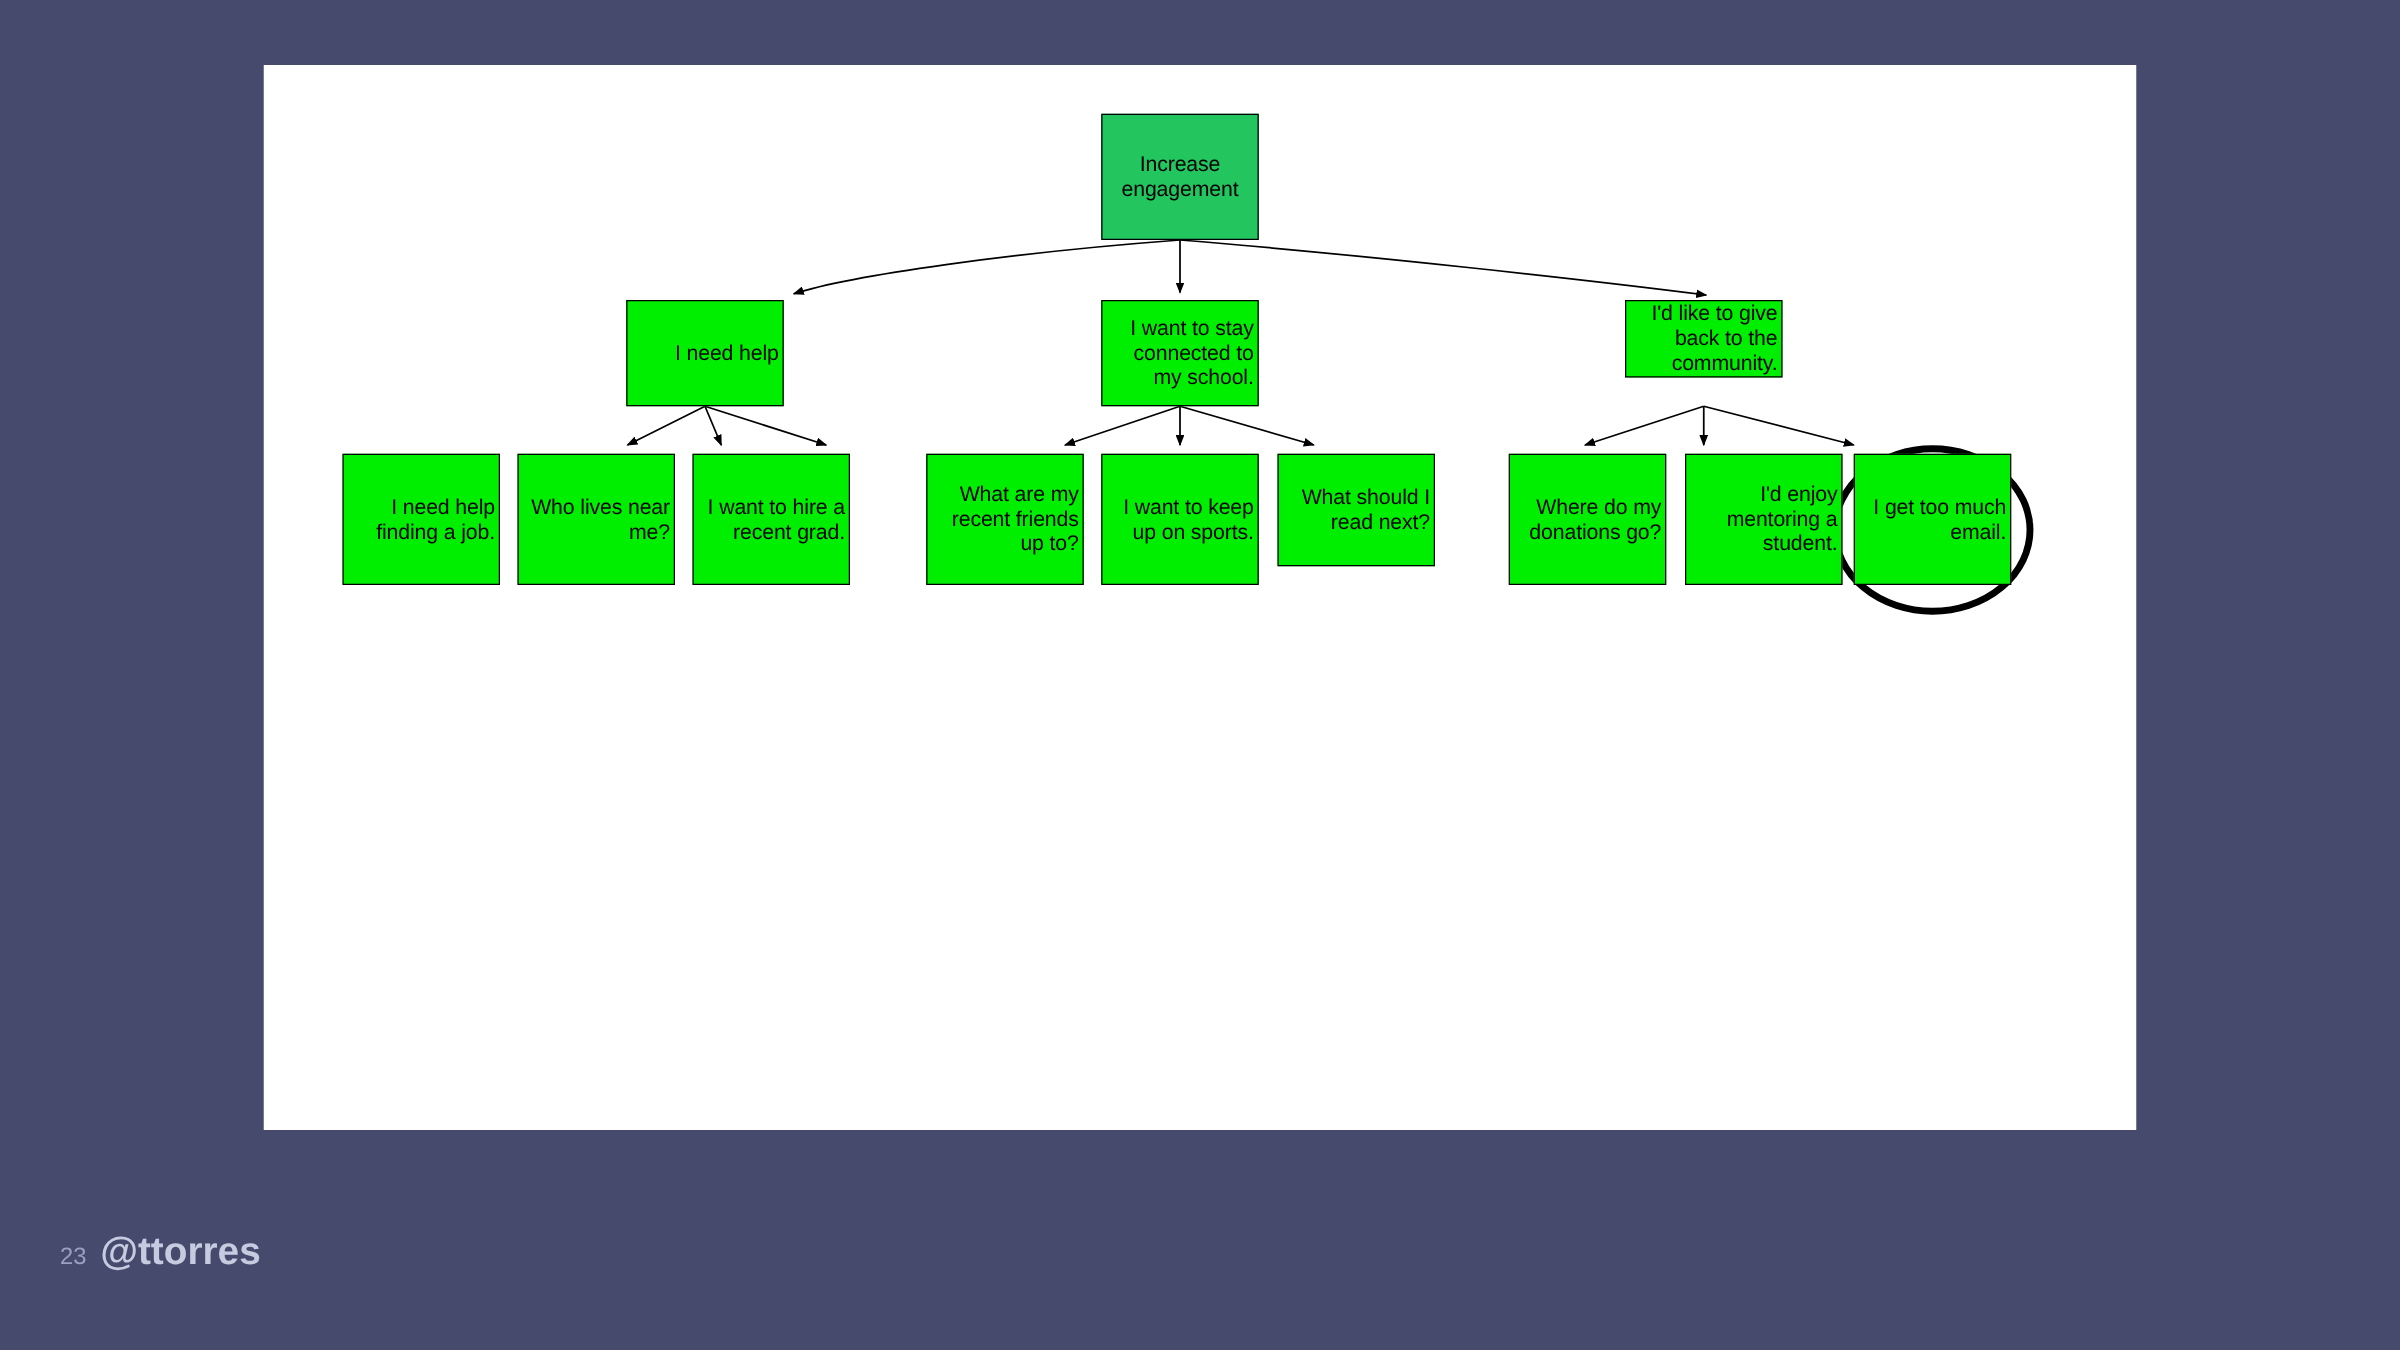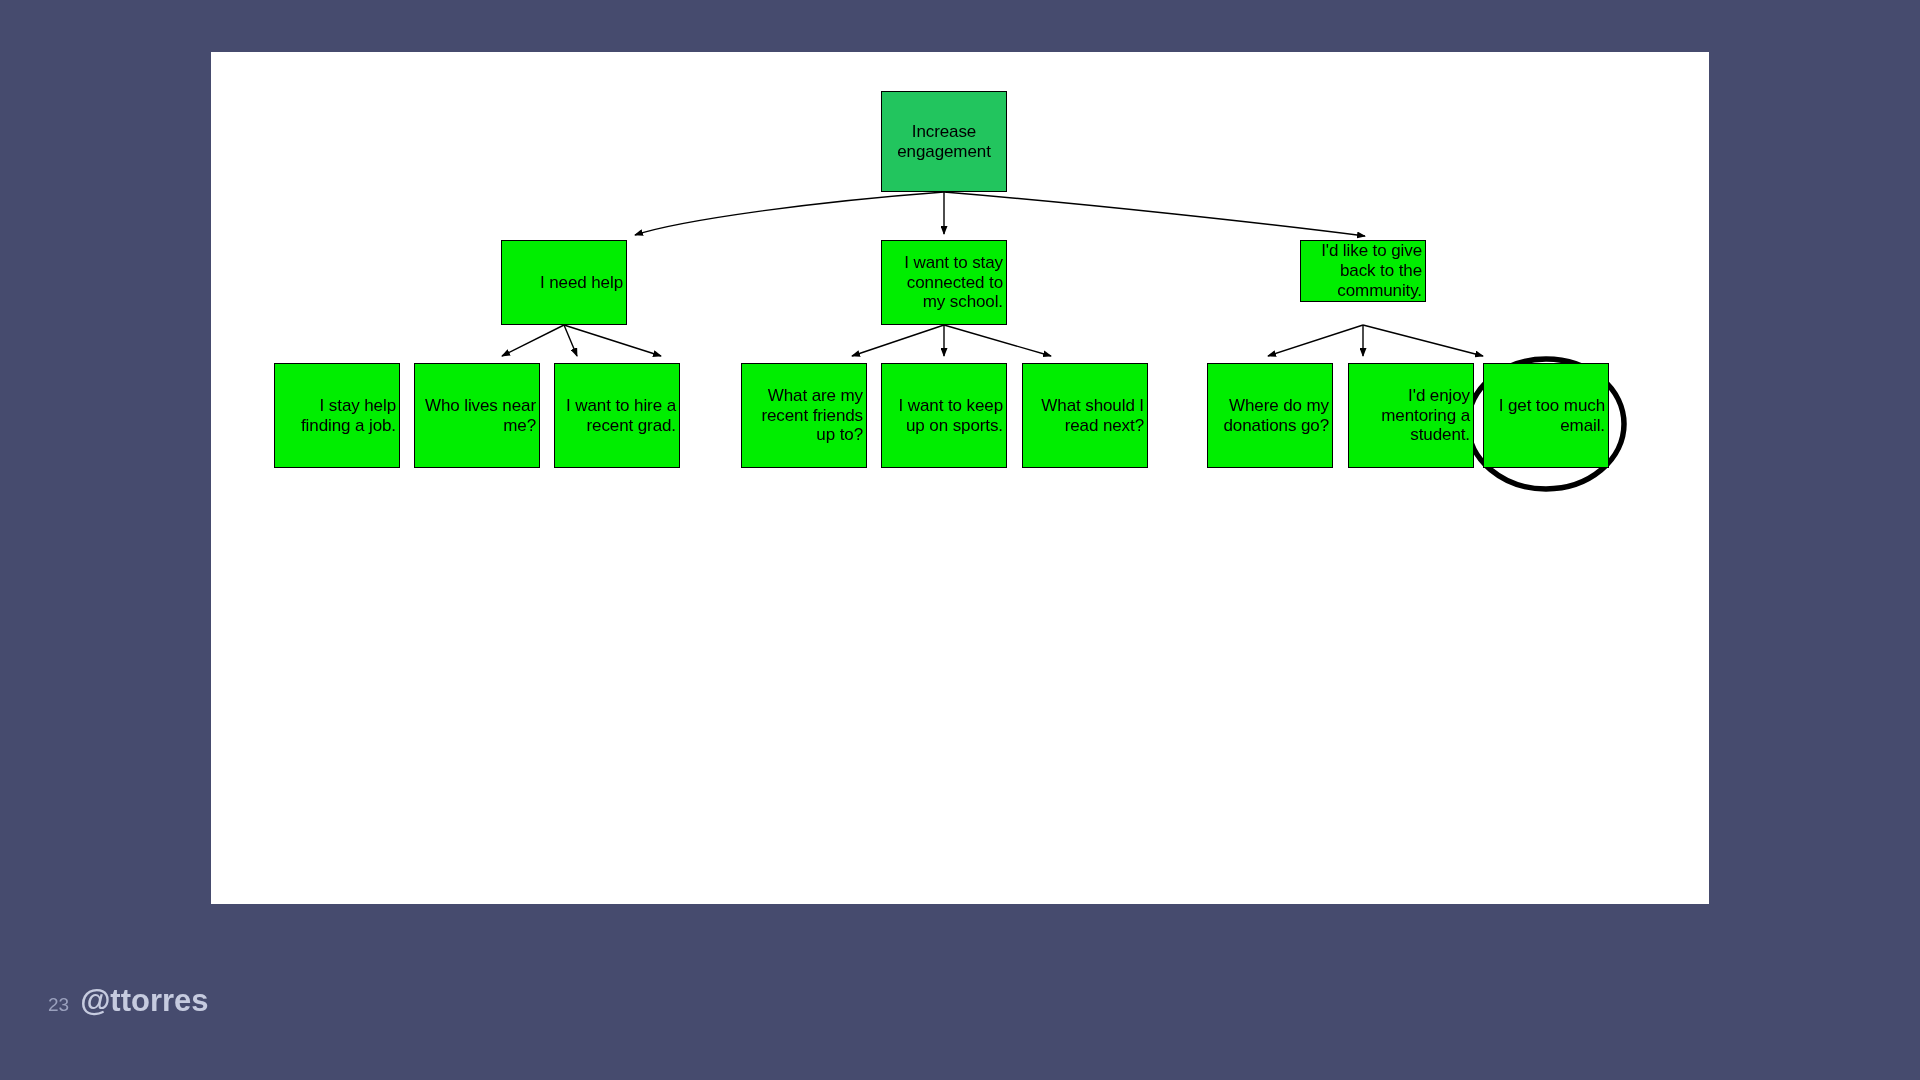--- a/index.html
+++ b/index.html
@@ -130,40 +130,40 @@
 
     <div class="node node-opportunity" style="left:670px; top:188px; width:126px; height:85px;">
       <span>I want to stay connected to my school.</span>
     </div>
 
     <div class="node node-opportunity" style="left:1089px; top:188px; width:126px; height:62px;">
       <span>I'd like to give back to the community.</span>
     </div>
 
     <div class="node node-opportunity" style="left:63px; top:311px; width:126px; height:105px;">
-      <span>I stay help finding a job.</span>
+      <span>I need help finding a job.</span>
     </div>
 
     <div class="node node-opportunity" style="left:203px; top:311px; width:126px; height:105px;">
       <span>Who lives near me?</span>
     </div>
 
     <div class="node node-opportunity" style="left:343px; top:311px; width:126px; height:105px;">
       <span>I want to hire a recent grad.</span>
     </div>
 
     <div class="node node-opportunity" style="left:530px; top:311px; width:126px; height:105px;">
       <span>What are my recent friends up to?</span>
     </div>
 
     <div class="node node-opportunity" style="left:670px; top:311px; width:126px; height:105px;">
       <span>I want to keep up on sports.</span>
     </div>
 
-    <div class="node node-opportunity" style="left:811px; top:311px; width:126px; height:105px;">
+    <div class="node node-opportunity" style="left:811px; top:311px; width:126px; height:90px;">
       <span>What should I read next?</span>
     </div>
 
     <div class="node node-opportunity" style="left:996px; top:311px; width:126px; height:105px;">
       <span>Where do my donations go?</span>
     </div>
 
     <div class="node node-opportunity" style="left:1137px; top:311px; width:126px; height:105px;">
       <span>I'd enjoy mentoring a student.</span>
     </div>

